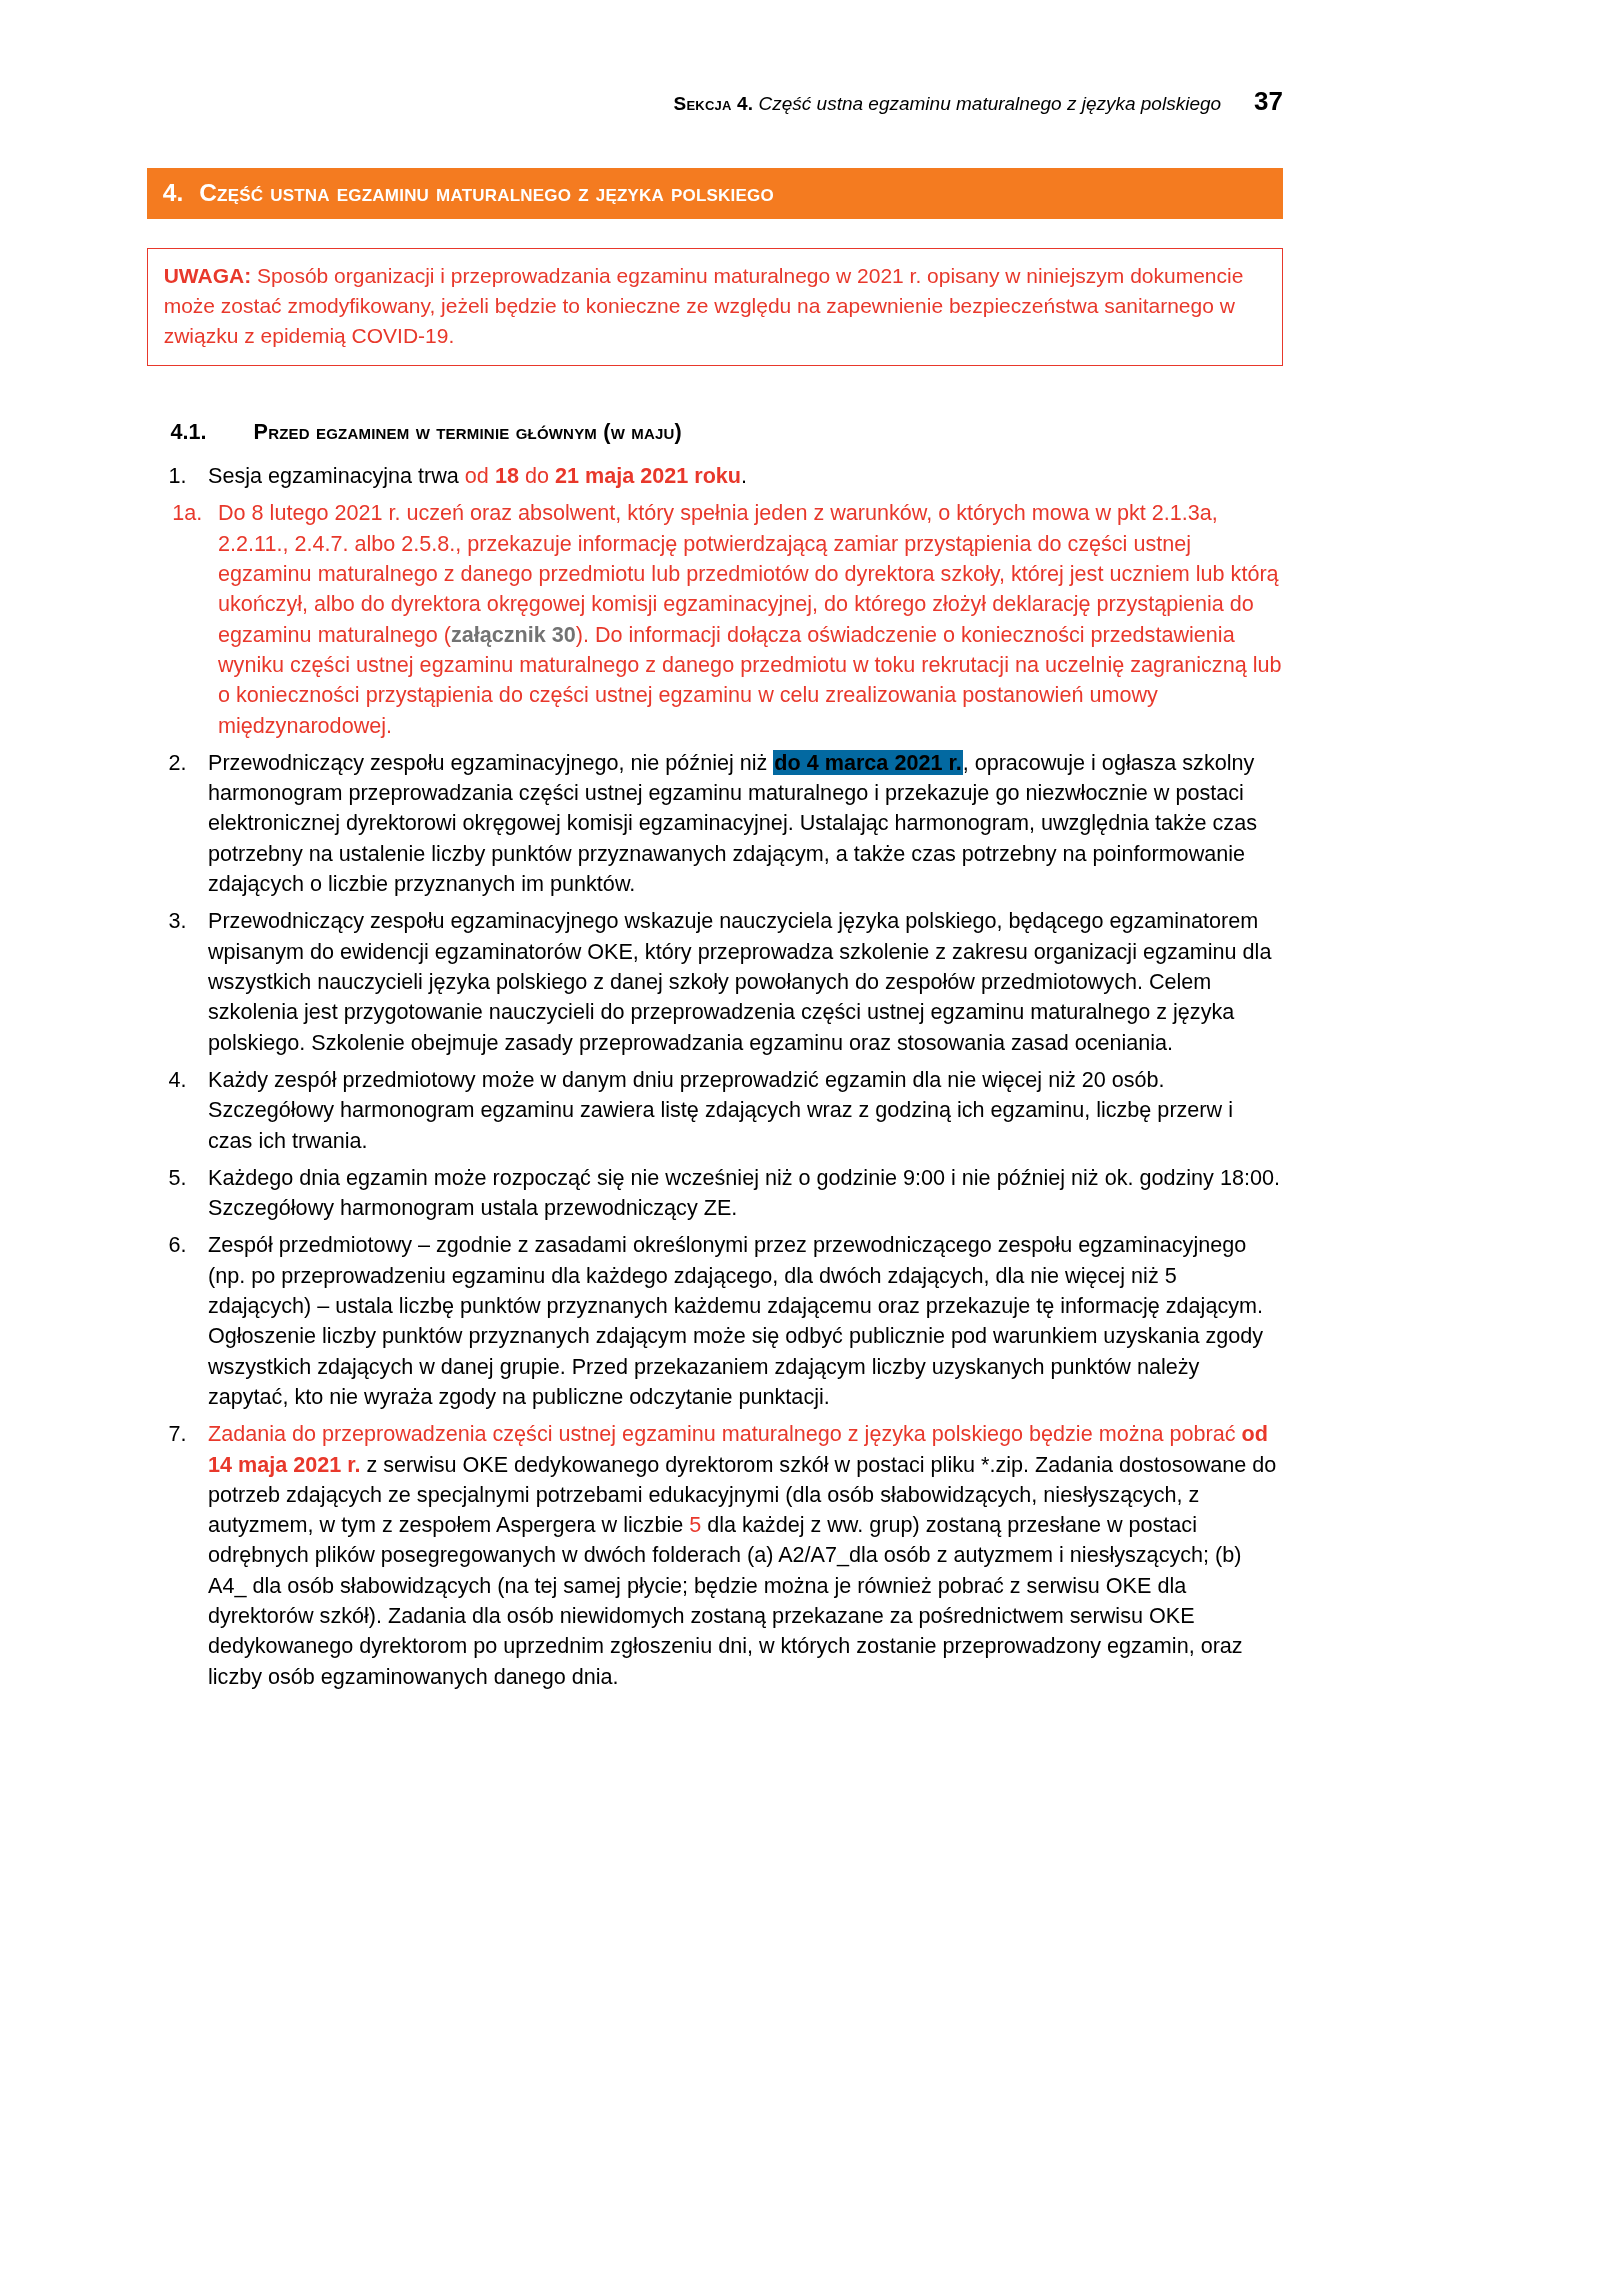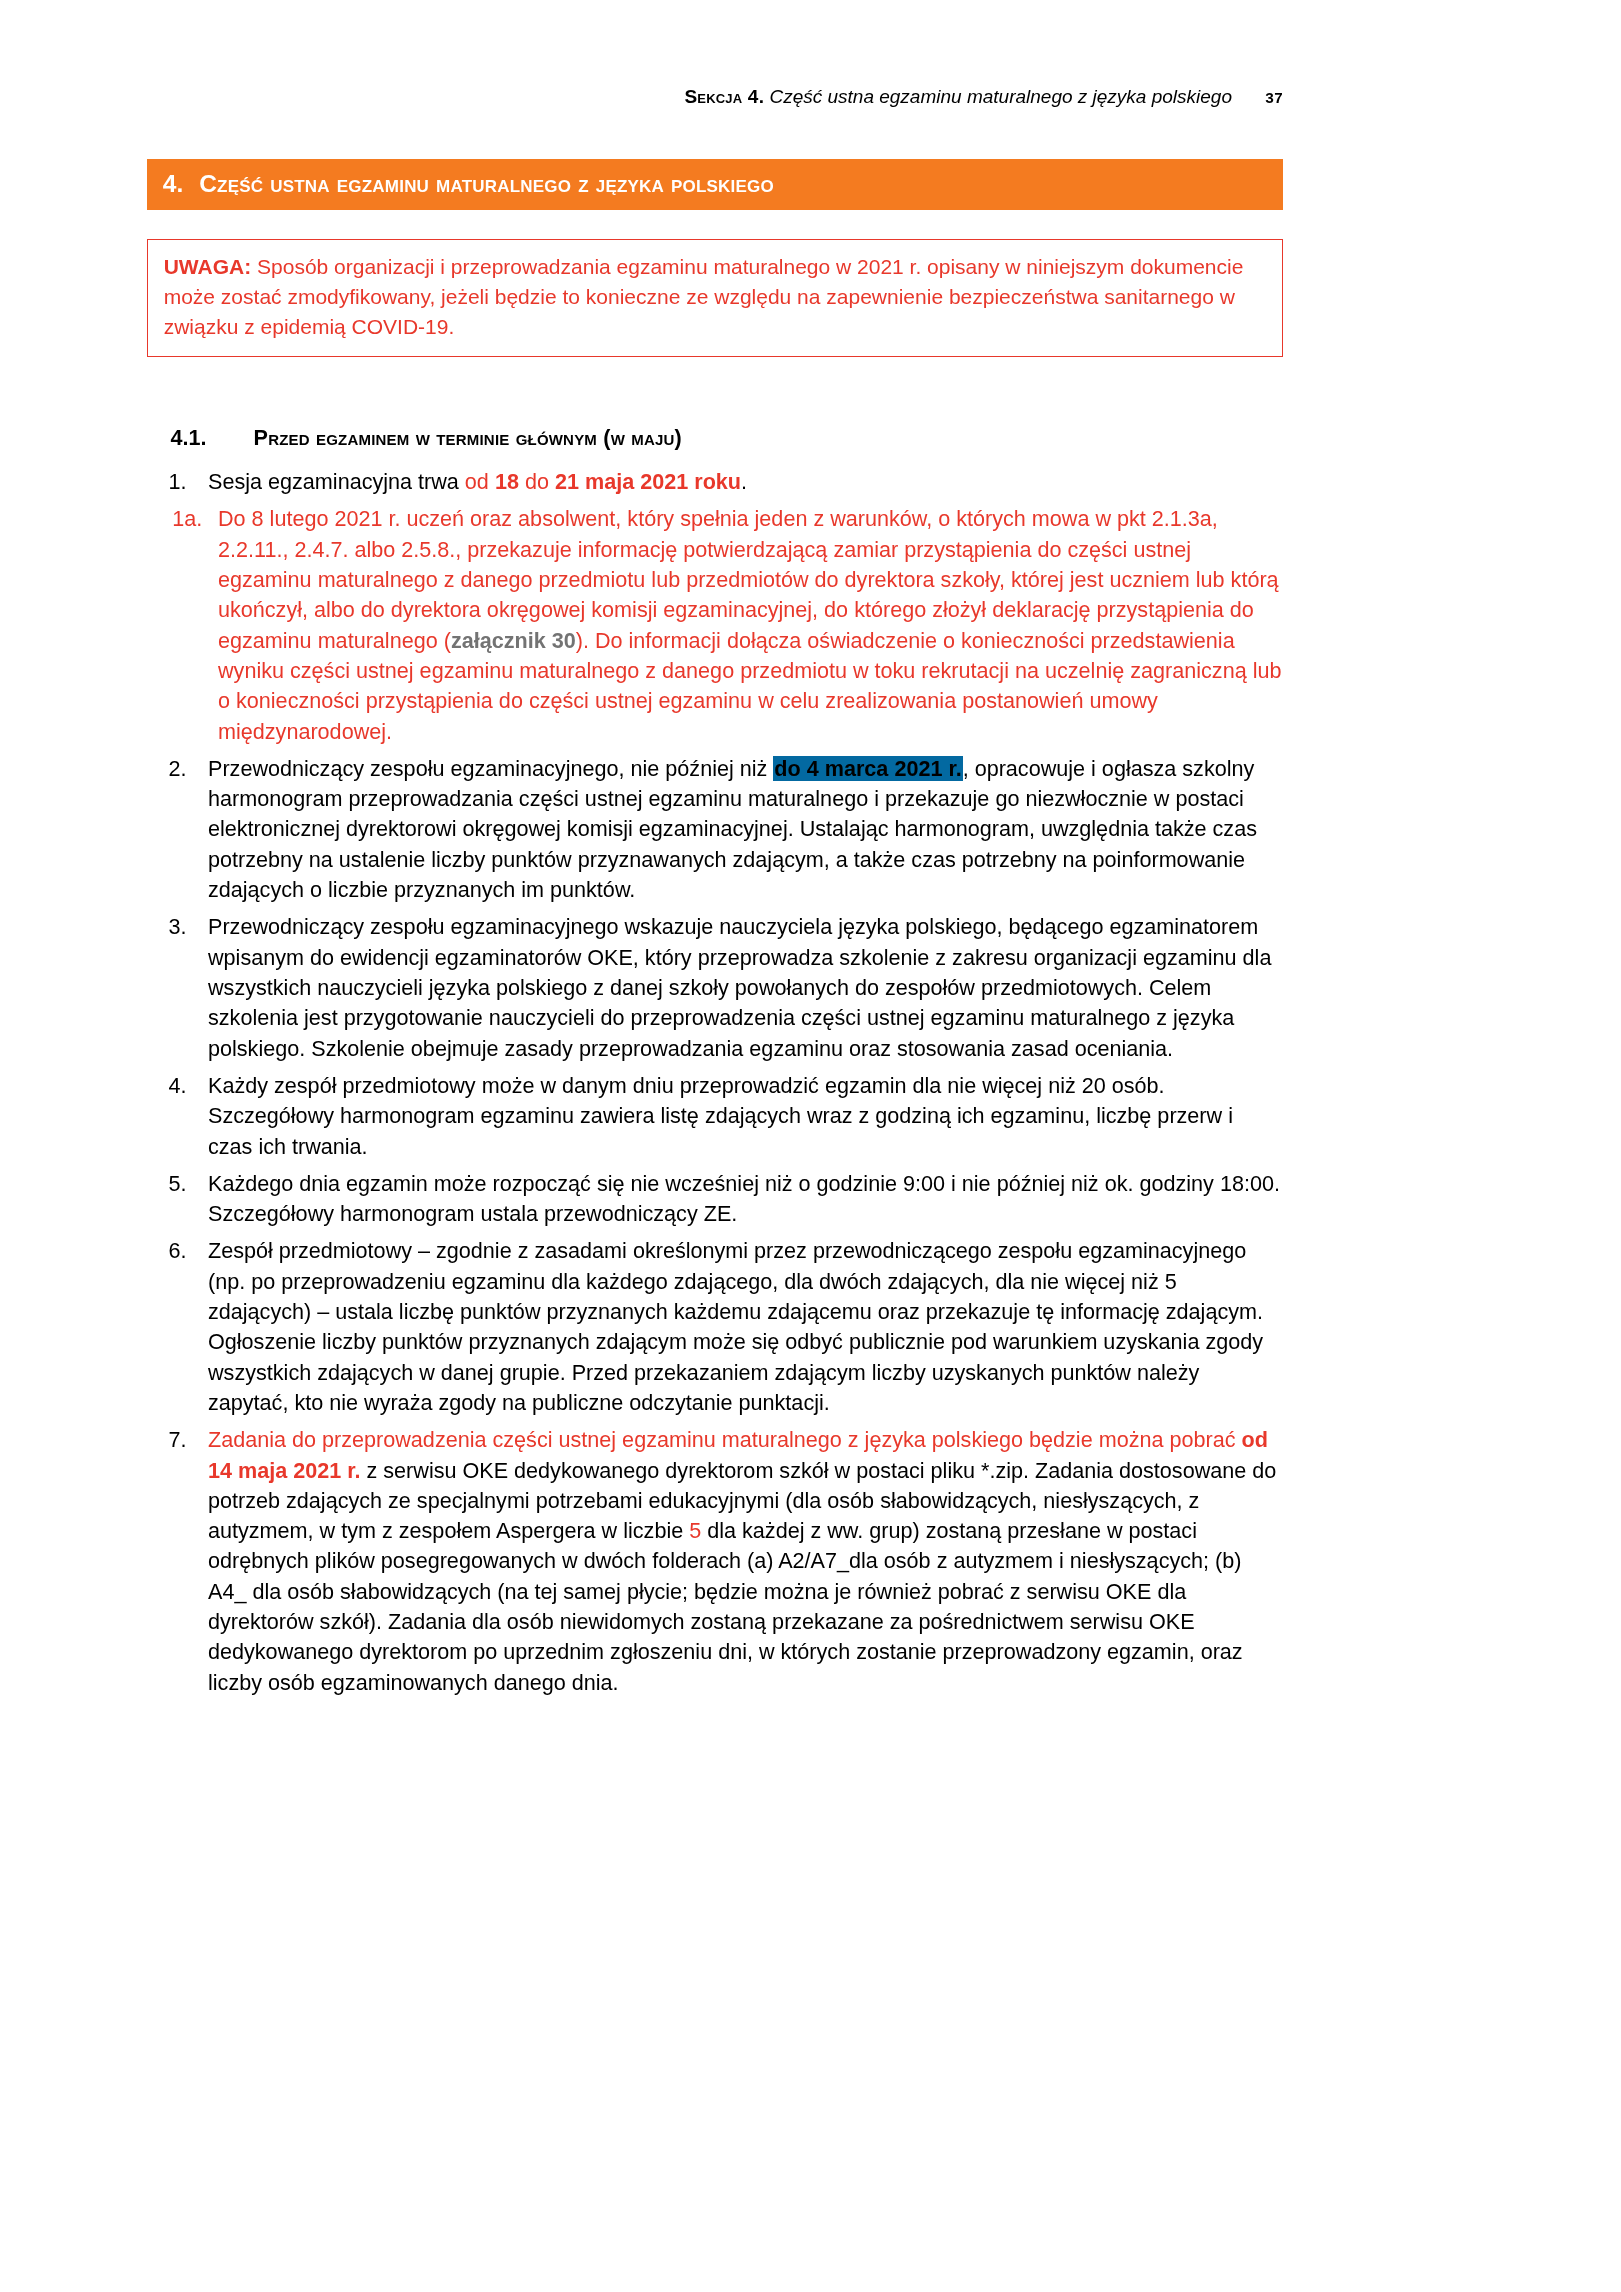--- a/index.html
+++ b/index.html
@@ -35,23 +35,22 @@
     font-style: italic;
   }
   .header-text .smallcaps {
     font-style: normal;
     font-variant: small-caps;
     font-weight: bold;
     letter-spacing: 0.2px;
   }
   .header-page-number {
     font-weight: bold;
-    font-size: 15px;
+    font-size: 26px;
     font-style: normal;
-    font-family: Liberation Mono, monospace;
   }
 
   
   .section-bar {
     background: #F47B20;
     color: #ffffff;
     font-weight: bold;
     font-size: 24.5px;
     letter-spacing: 0.2px;
     padding: 10.8px 15.7px 11.8px 15.7px;
@@ -63,21 +62,21 @@
   .section-bar .num { font-size: 24.5px; }
   .section-bar .title { font-variant: small-caps; }
 
   
   .notice-box {
     border: 1.4px solid #E8382B;
     color: #E8382B;
     padding: 12.7px 15.7px 14.7px 15.7px;
     font-size: 21px;
     line-height: 1.42;
-    margin-bottom: 46px;
+    margin-bottom: 31px;
   }
   .notice-box b { font-weight: bold; }
 
   
   .subsection {
     display: flex;
     align-items: baseline;
     margin: 0 0 15.7px 23.5px;
     gap: 47px;
   }

